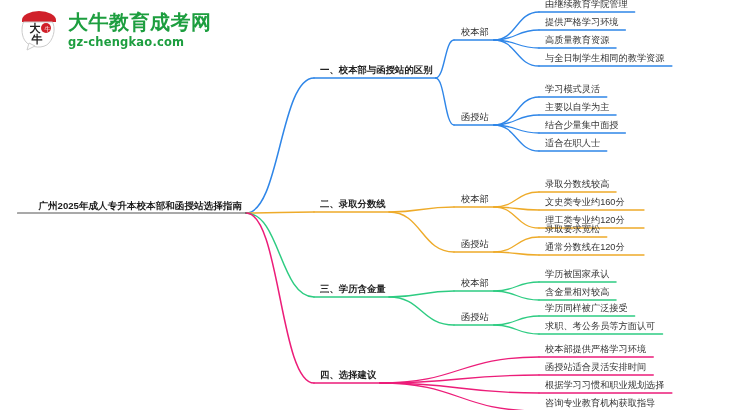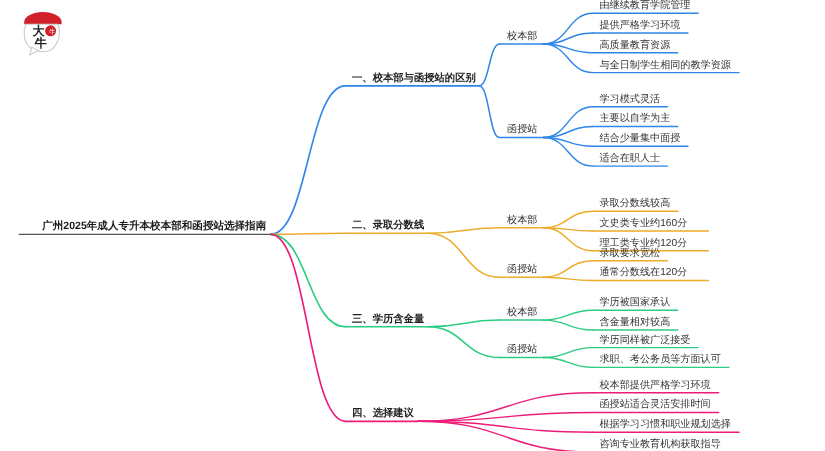--- a/index.html
+++ b/index.html
@@ -97,20 +97,24 @@
   <div id="brand-logo">
     <svg class="logo-mark" viewBox="0 0 46 46">
       <path d="M6 10 A17 9 0 0 1 40 10 L40 12 L6 12 Z" fill="#d0202a"></path>
       <path d="M7.5 12 C5 18 5.5 27 10 32 C15 38 28 39 33 33 C39 26 39 17 36.5 12 Z" fill="#ffffff" stroke="#cccccc" stroke-width="1"></path>
       <path d="M13 33 L11 40 L19 36 Z" fill="#ffffff" stroke="#cccccc" stroke-width="1"></path>
       <circle cx="30" cy="18" r="5" fill="#d0202a"></circle>
       <text x="31.5" y="21" font-family="DejaVu Sans, sans-serif" font-size="6" fill="#ffffff" text-anchor="middle">牛</text>
       <text x="19" y="22" font-family="DejaVu Sans, sans-serif" font-size="11" font-weight="bold" fill="#222222" text-anchor="middle">大</text>
       <text x="21" y="33" font-family="DejaVu Sans, sans-serif" font-size="11" font-weight="bold" fill="#222222" text-anchor="middle">牛</text>
     </svg>
+    <div class="logo-text-wrap">
+      <div class="logo-title">大牛教育成考网</div>
+      <div class="logo-sub">gz-chengkao.com</div>
+    </div>
   </div>
 
   <svg class="canvas" viewBox="0 0 750 410">
     <g id="links-layer">
         <path d="M246,213 C280,213 280,78 314,78" fill="none" stroke="#2f86e8" stroke-width="1.5" stroke-linecap="round"></path>
         <path d="M314,78 L435.6,78" fill="none" stroke="#2f86e8" stroke-width="1.5" stroke-linecap="round"></path>
         <path d="M435.6,78 C444.8,78 444.8,40 454,40" fill="none" stroke="#2f86e8" stroke-width="1.4" stroke-linecap="round"></path>
         <path d="M454,40 L493.9,40" fill="none" stroke="#2f86e8" stroke-width="1.4" stroke-linecap="round"></path>
         <path d="M493.9,40 C516.45,40 516.45,12 539,12" fill="none" stroke="#2f86e8" stroke-width="1.3" stroke-linecap="round"></path>
         <path d="M539,12 L634.7,12" fill="none" stroke="#2f86e8" stroke-width="1.3" stroke-linecap="round"></path>

